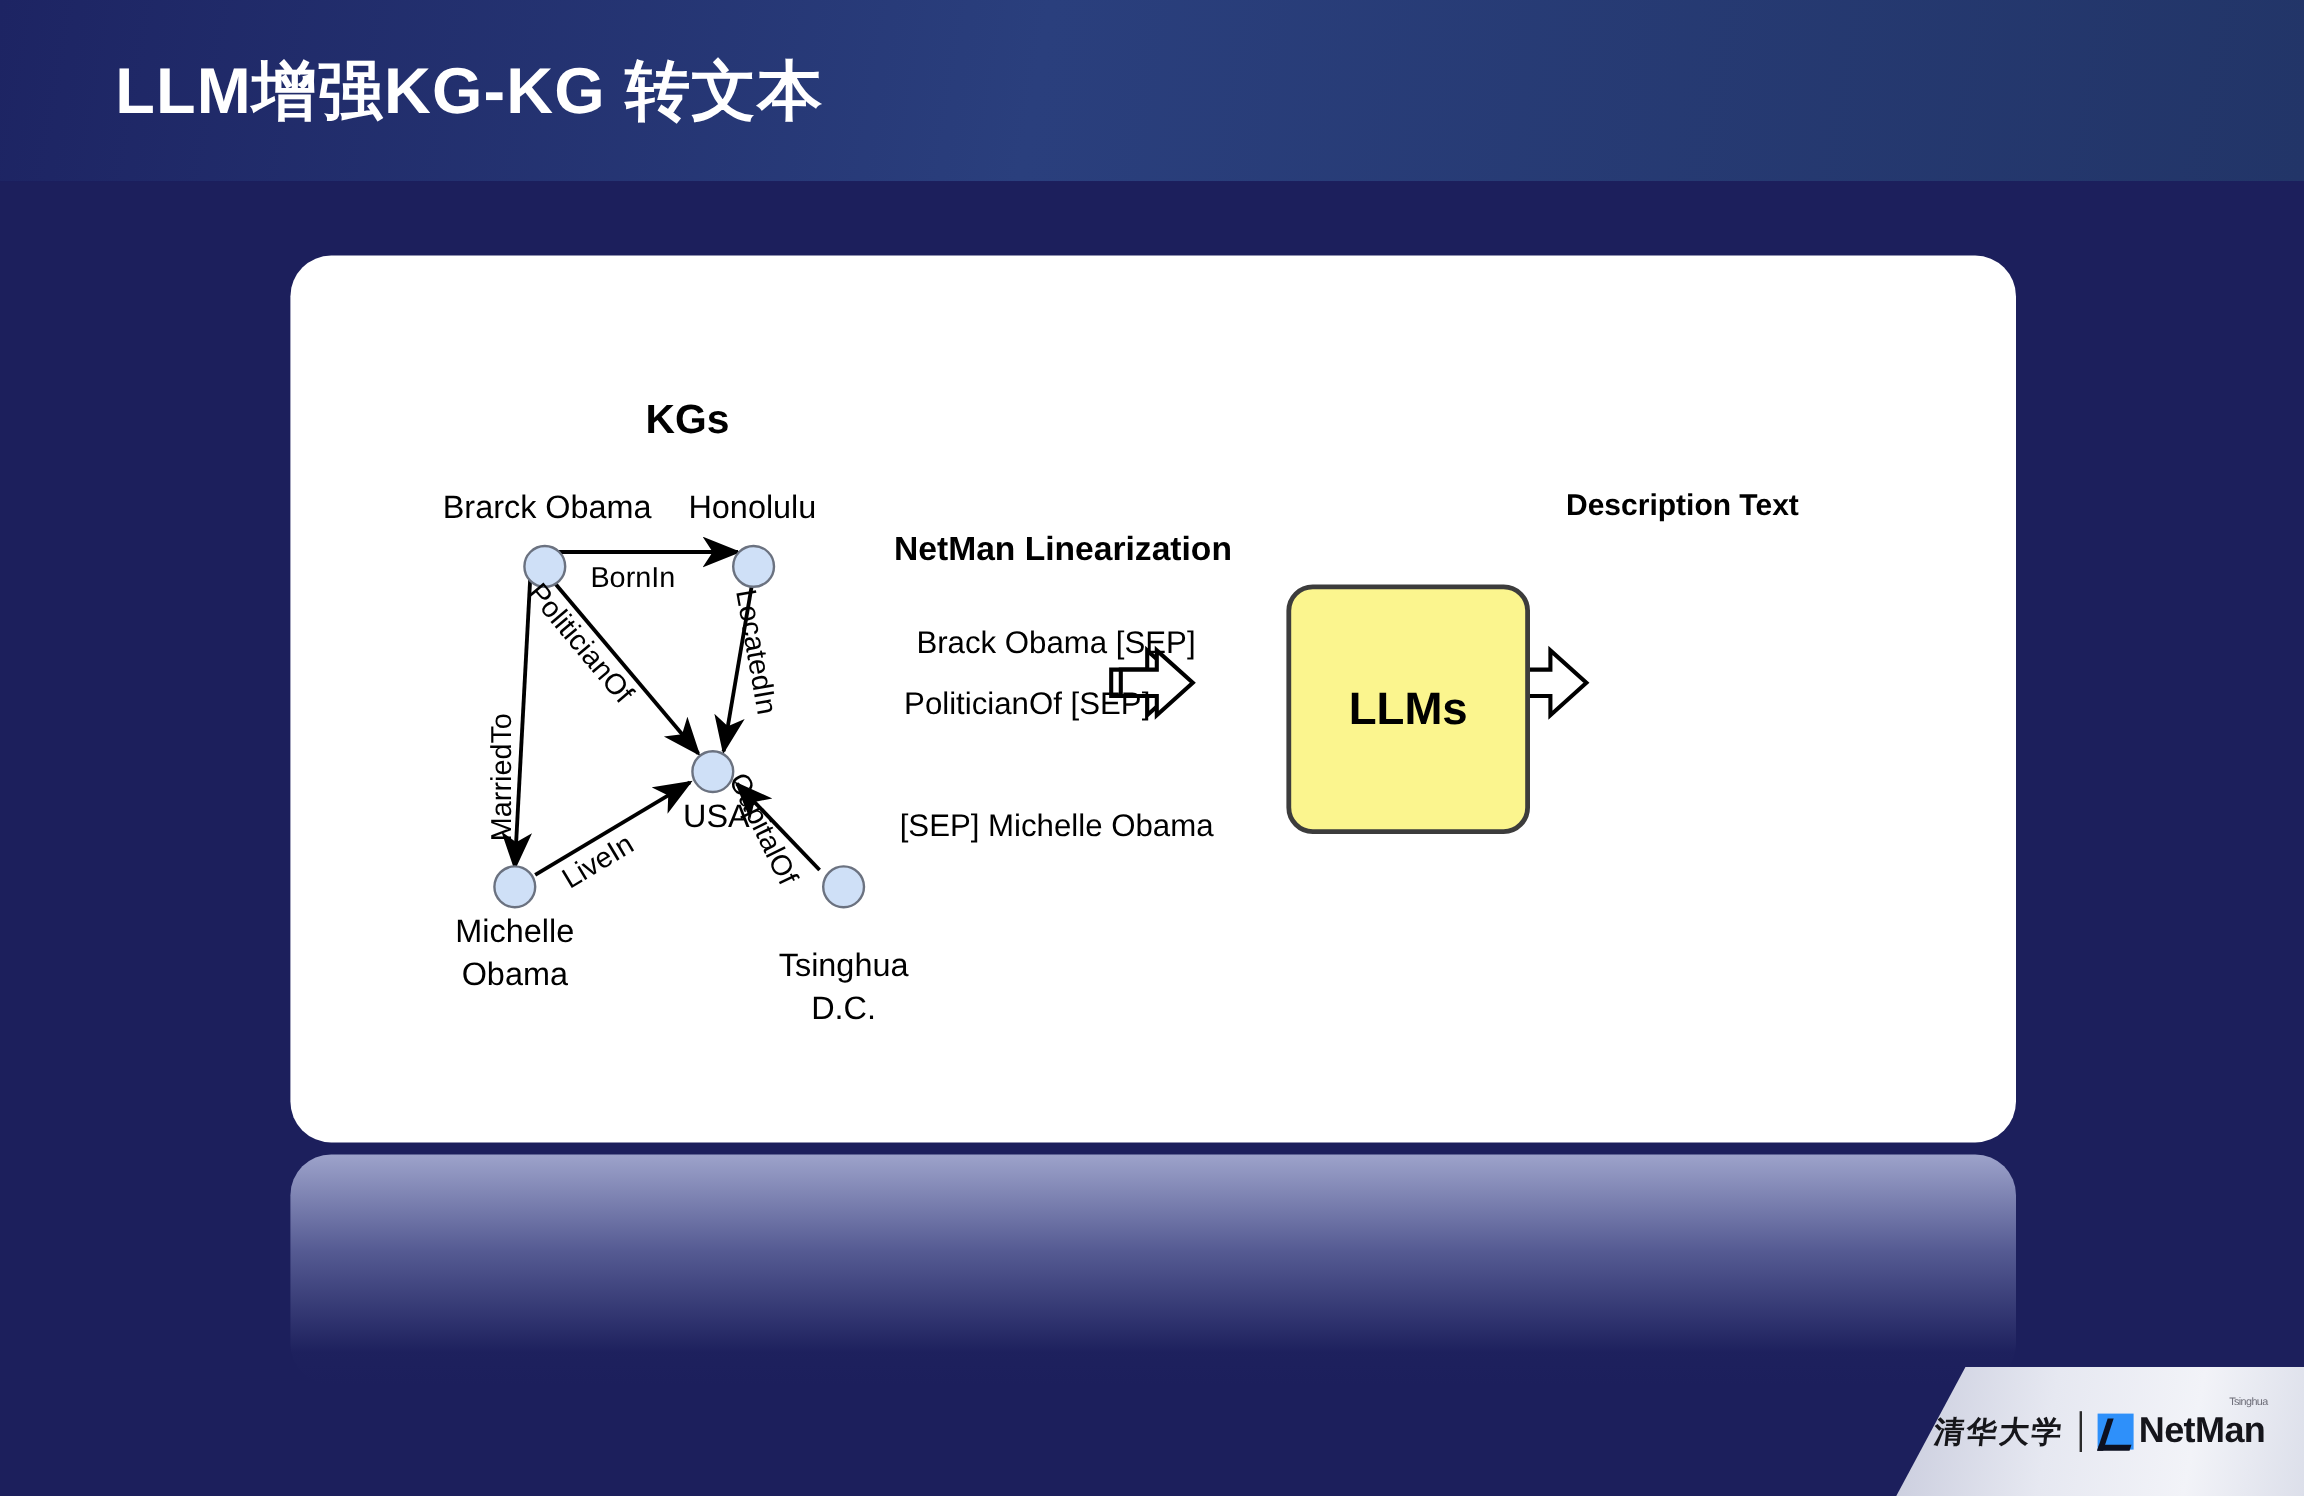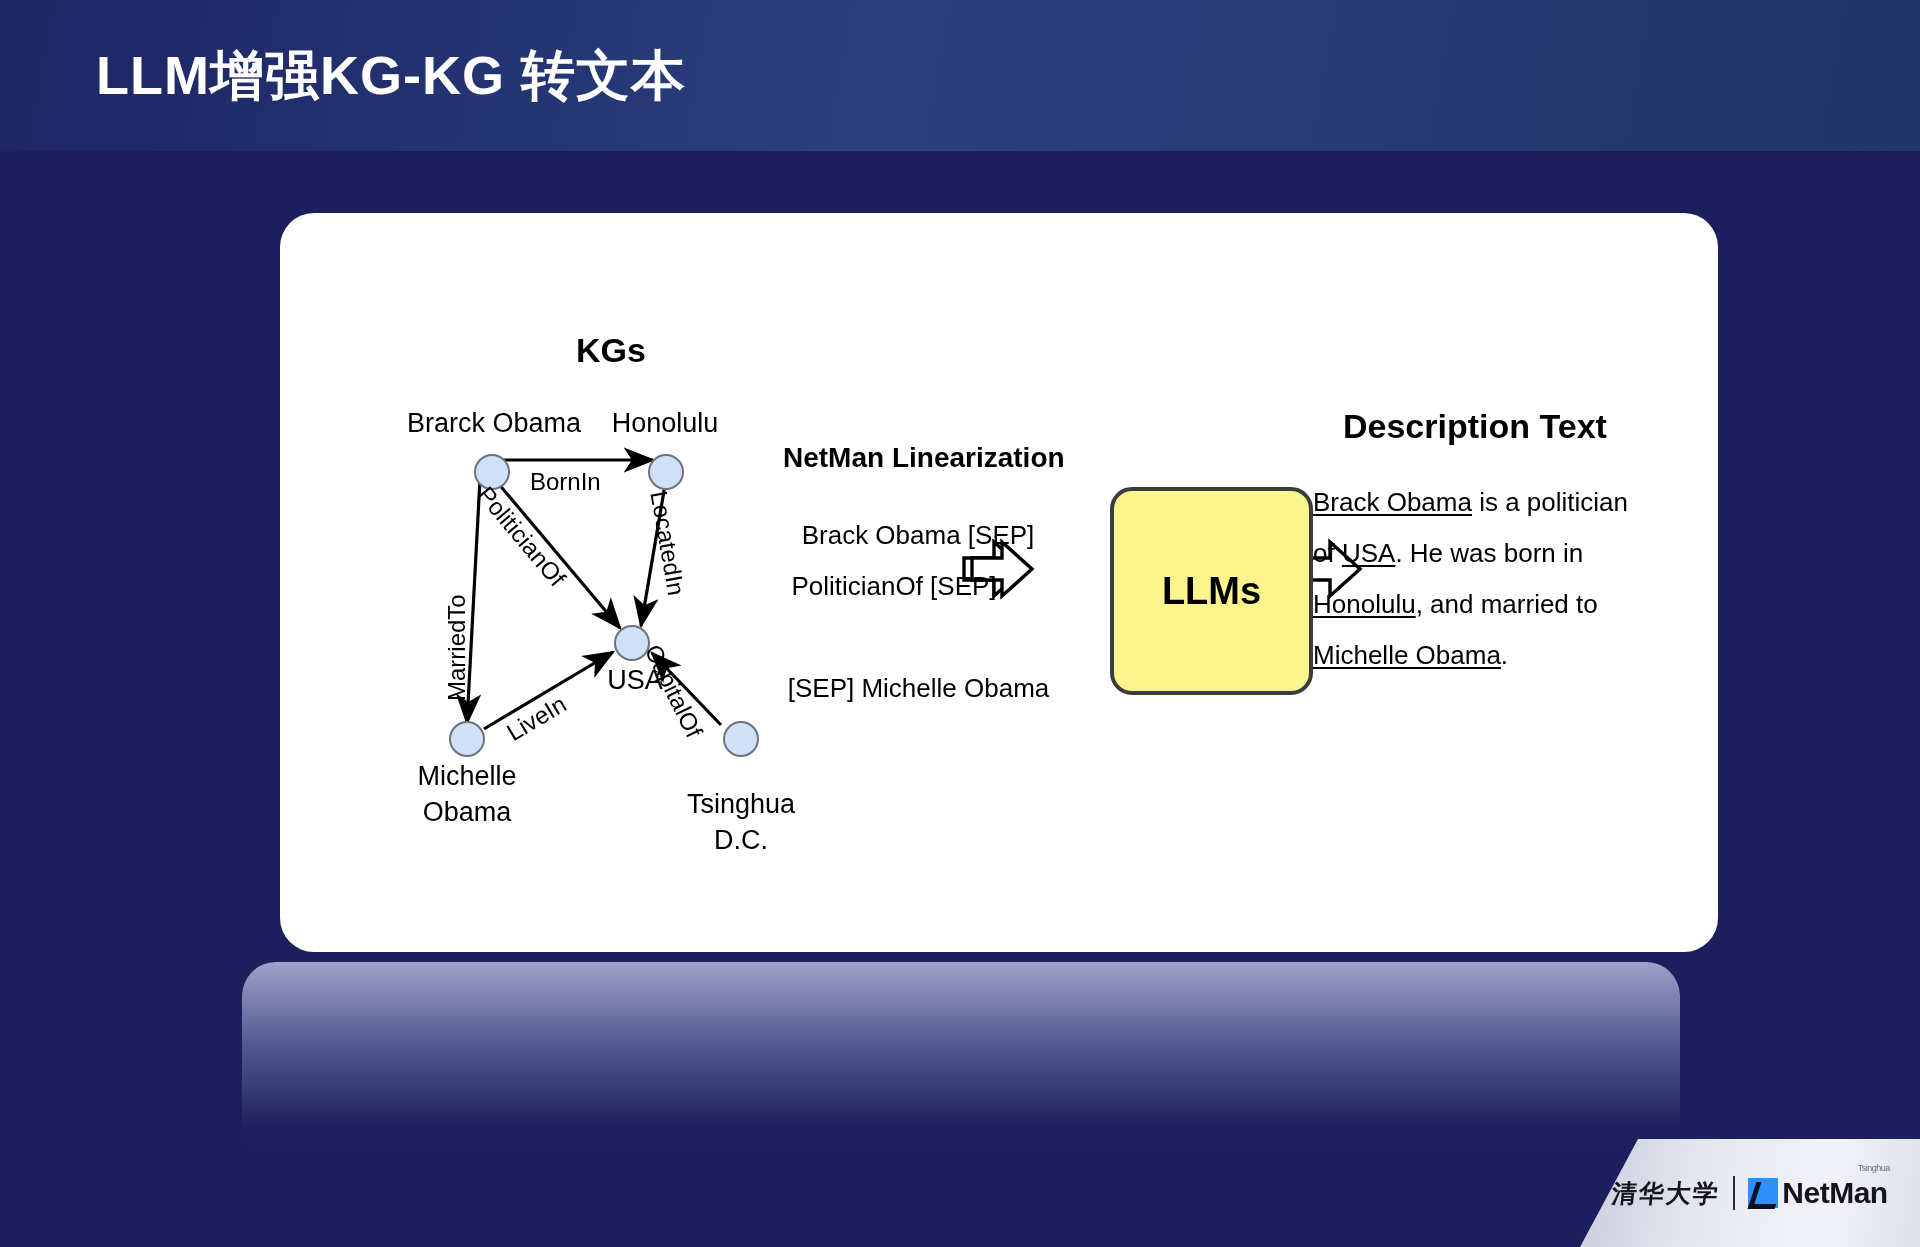--- a/index.html
+++ b/index.html
@@ -19,39 +19,39 @@
     white-space:nowrap;
   }
   
   #body-bg{
     position:absolute;left:0;top:151px;width:1920px;height:1096px;
     background:#1c1f5c;
   }
   
   #figure-card{
     position:absolute;left:242px;top:213px;width:1438px;height:739px;
-    background:#ffffff;border-radius:34px;margin-left:38px;
+    background:#ffffff;border-radius:34px;
   }
   
   #card-reflection{
     position:absolute;left:242px;top:962px;width:1438px;height:192px;
     border-radius:34px;
     background:linear-gradient(180deg,rgba(168,174,212,0.92) 0%,
                 rgba(120,127,180,0.62) 42%,
                 rgba(40,44,104,0.12) 86%,
                 rgba(28,31,92,0) 100%);
   }
 
   
   .fig-label{
     position:absolute;color:#000;white-space:nowrap;
   }
   #kgs-title{left:520px;top:330px;font-size:34px;font-weight:bold;}
   #graphlin-title{left:738px;top:446px;font-size:28px;font-weight:bold;}
-  #desc-title{left:1305px;top:412px;font-size:34px;font-weight:bold;}
+  #desc-title{left:1305px;top:412px;font-size:25px;font-weight:bold;}
 
   
   .node{
     position:absolute;width:36px;height:36px;border-radius:50%;
     background:#cfe0f7;border:2.5px solid #6b7280;box-sizing:border-box;
   }
   
   .node-name{
     position:absolute;color:#000;font-size:27px;white-space:nowrap;text-align:center;
   }
@@ -182,23 +182,20 @@
   <div class="rel" style="left:384px;top:427px;transform:rotate(64deg);">CapitalOf</div>
 
   <div class="lin-line" style="left:473px;top:307px;width:330px;">Brack Obama [SEP]</div>
   <div class="lin-line" style="left:449px;top:358px;width:330px;">PoliticianOf [SEP]</div>
   <div class="lin-line" style="left:466px;top:460px;width:345px;">[SEP] Michelle Obama</div>
 
   <div id="llm-box" style="left:830px;top:274px;">
     <span>LLMs</span>
   </div>
 
-  <div id="desc-text" style="left:1033px;top:264px;width:320px;">
-    <u>Brack Obama</u><span> is a politician of </span><u>USA</u><span>. He was born in </span><u>Honolulu</u><span>, and married to </span><u>Michelle Obama</u><span>.</span>
-  </div>
 
 </div>
 
 <div id="logo-bar">
   <div id="logo-inner">
     <div id="logo-cn">清华大学</div>
     <div id="logo-divider"></div>
     <div id="logo-mark"></div>
     <div id="logo-word">
       <span>NetMan</span>

